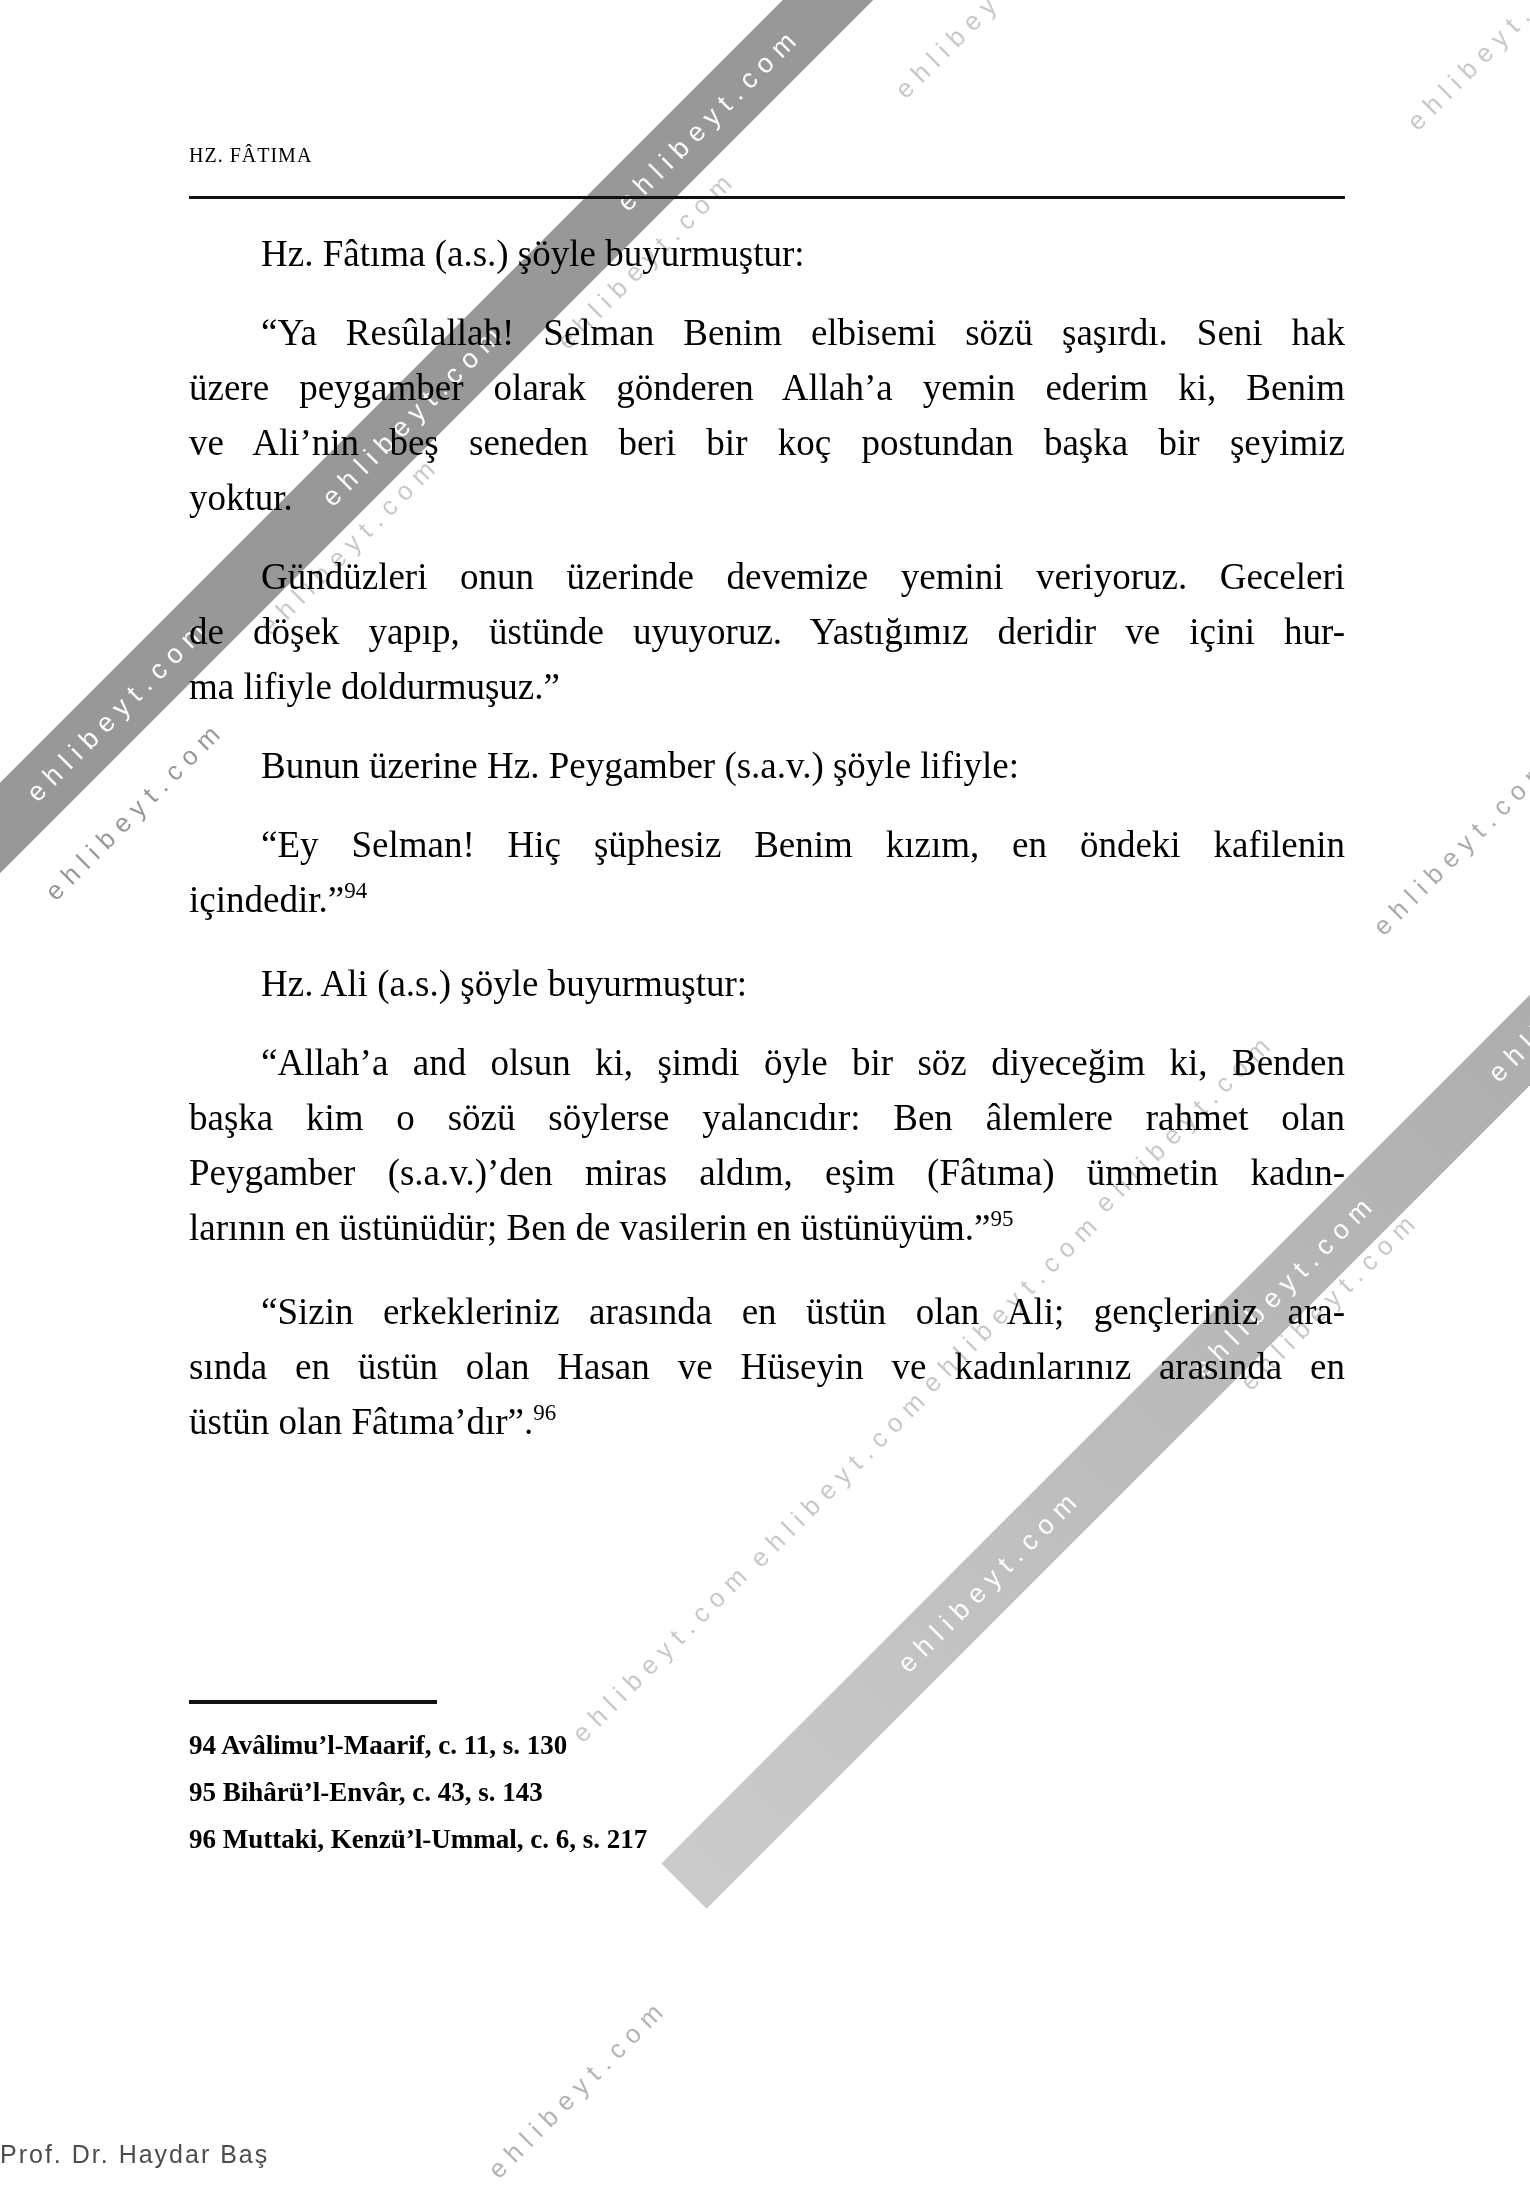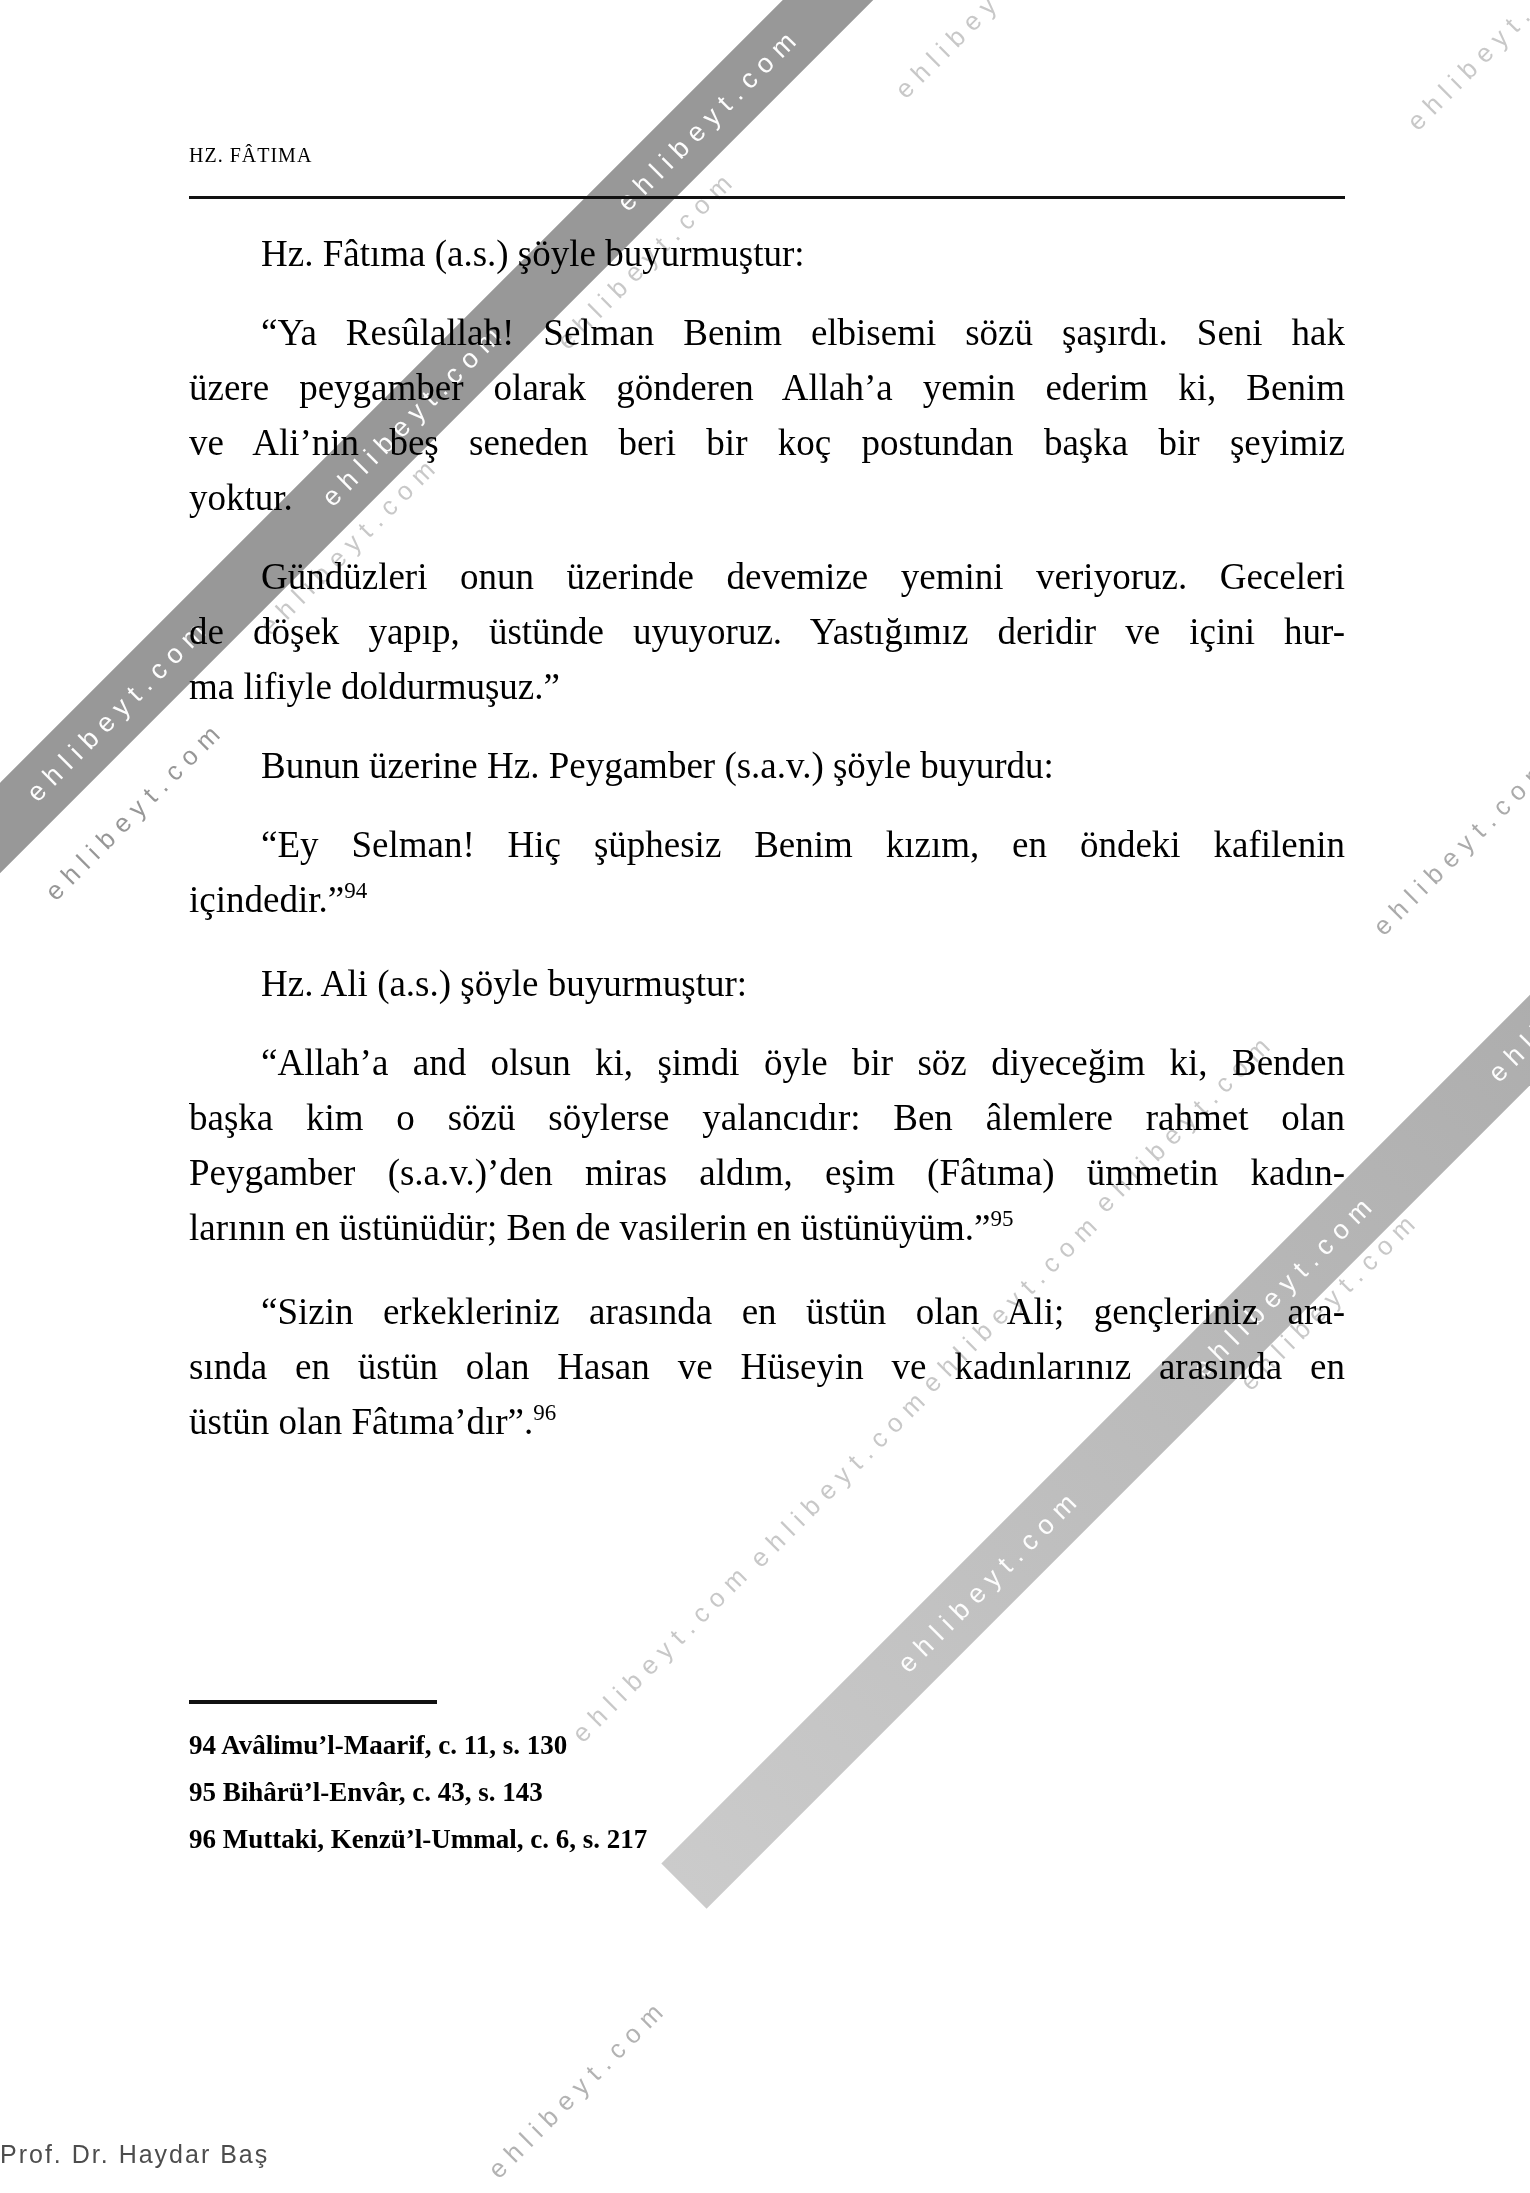--- a/index.html
+++ b/index.html
@@ -125,21 +125,21 @@
         <span class="line">yoktur.</span>
       </p>
 
       <p class="para">
         <span class="line first just">Gündüzleri onun üzerinde devemize yemini veriyoruz. Geceleri</span>
         <span class="line just">de döşek yapıp, üstünde uyuyoruz. Yastığımız deridir ve içini hur-</span>
         <span class="line">ma lifiyle doldurmuşuz.”</span>
       </p>
 
       <p class="para">
-        <span class="line first">Bunun üzerine Hz. Peygamber (s.a.v.) şöyle buyurdu:</span>
+        <span class="line first">Bunun üzerine Hz. Peygamber (s.a.v.) şöyle lifiyle:</span>
       </p>
 
       <p class="para">
         <span class="line first just">“Ey Selman! Hiç şüphesiz Benim kızım, en öndeki kafilenin</span>
         <span class="line"><span>içindedir.”</span><span class="sup">94</span></span>
       </p>
 
       <p class="para">
         <span class="line first">Hz. Ali (a.s.) şöyle buyurmuştur:</span>
       </p>

